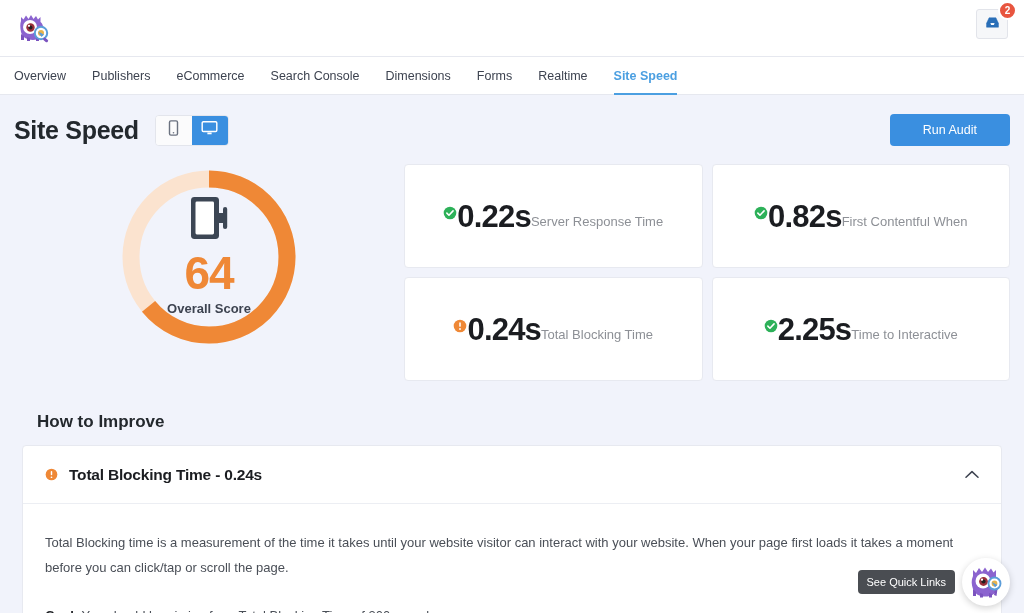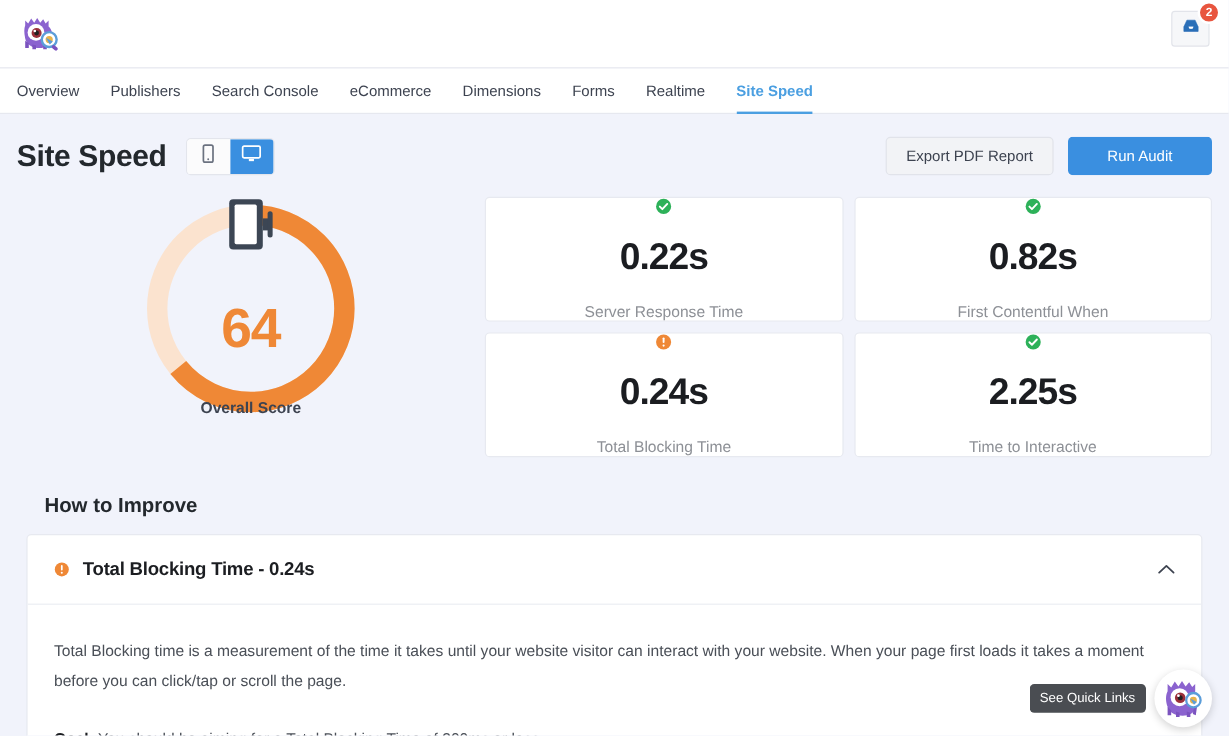--- a/index.html
+++ b/index.html
@@ -133,21 +133,21 @@
   .gauge-col {
     width: 390px;
     display: flex; justify-content: center;
     padding-top: 6px;
   }
   .gauge { position: relative; width: 180px; height: 180px; }
   .gauge svg { display: block; transform: rotate(-90deg); }
   .gauge-inner {
     position: absolute; inset: 0;
     display: flex; flex-direction: column;
-    align-items: center; justify-content: space-between;
+    align-items: center; justify-content: center;
     gap: 0;
   }
   .gauge-icon { margin-bottom: 14px; }
   .gauge-score {
     font-size: 46px; font-weight: bold; color: #ef8836;
     line-height: 0.95; letter-spacing: -1px;
   }
   .gauge-label {
     font-size: 13px; font-weight: bold; color: #3d4350;
     margin-top: 5px;
@@ -158,23 +158,23 @@
     display: grid;
     grid-template-columns: 1fr 1fr;
     gap: 9px 9px;
     padding-top: 3px;
   }
   .metric-card {
     background: #ffffff;
     border: 1px solid #e7e9f0;
     border-radius: 4px;
     height: 104px;
-    display: flex; flex-direction: column;
+    display: flex; flex-direction: row;
     align-items: center; justify-content: center;
-    gap: 12px;
+    gap: 0;
   }
   .metric-icon { margin-bottom: 6px; height: 15px; }
   .metric-value {
     font-size: 31px; font-weight: bold; color: #1b1d21;
     letter-spacing: -0.8px; line-height: 1;
   }
   .metric-label {
     font-size: 13px; color: #8d9096; margin-top: 11px;
   }
 
@@ -266,24 +266,24 @@
 </div>
 
 <div class="navbar">
   <div class="nav-item">
       <span>Overview</span>
     </div>
   <div class="nav-item">
       <span>Publishers</span>
     </div>
   <div class="nav-item">
+      <span>eCommerce</span>
+    </div>
+  <div class="nav-item">
       <span>Search Console</span>
-    </div>
-  <div class="nav-item">
-      <span>eCommerce</span>
     </div>
   <div class="nav-item">
       <span>Dimensions</span>
     </div>
   <div class="nav-item">
       <span>Forms</span>
     </div>
   <div class="nav-item">
       <span>Realtime</span>
     </div>
@@ -310,21 +310,20 @@
         <span>
           <svg width="17" height="16" viewBox="0 0 20 18">
             <rect x="1.4" y="1.6" width="17.2" height="11.5" rx="1.5" fill="none" stroke="#ffffff" stroke-width="1.7"></rect>
             <rect x="7.5" y="14.3" width="5" height="2.1" fill="#ffffff"></rect>
           </svg>
         </span>
       </div>
     </div>
 
     <div class="head-actions">
-      <button class="btn btn-secondary">Export PDF Report</button>
       <button class="btn btn-primary">Run Audit</button>
     </div>
   </div>
 
   <div class="overview">
 
     <div class="gauge-col">
       <div class="gauge">
         <svg width="180" height="180" viewBox="0 0 180 180">
           <circle cx="90" cy="90" r="78" fill="none" stroke="#fbe3cf" stroke-width="17"></circle>

